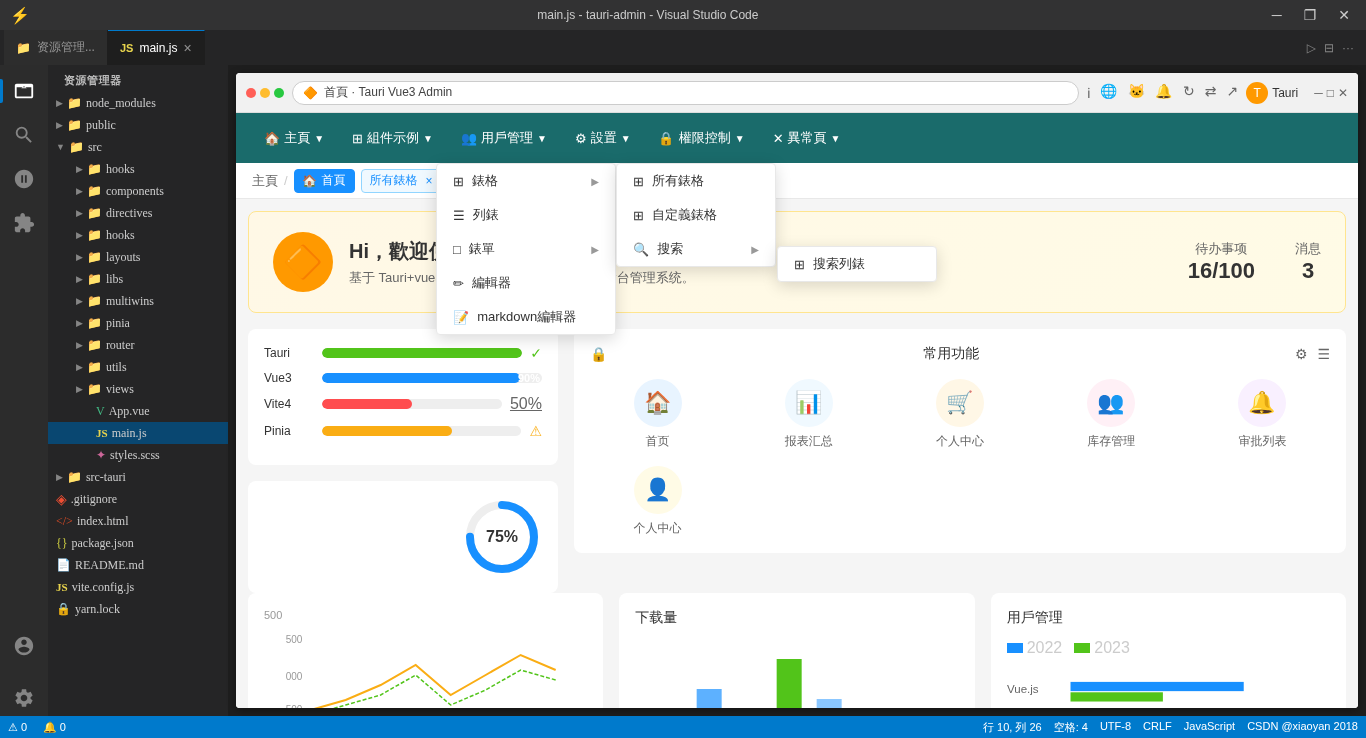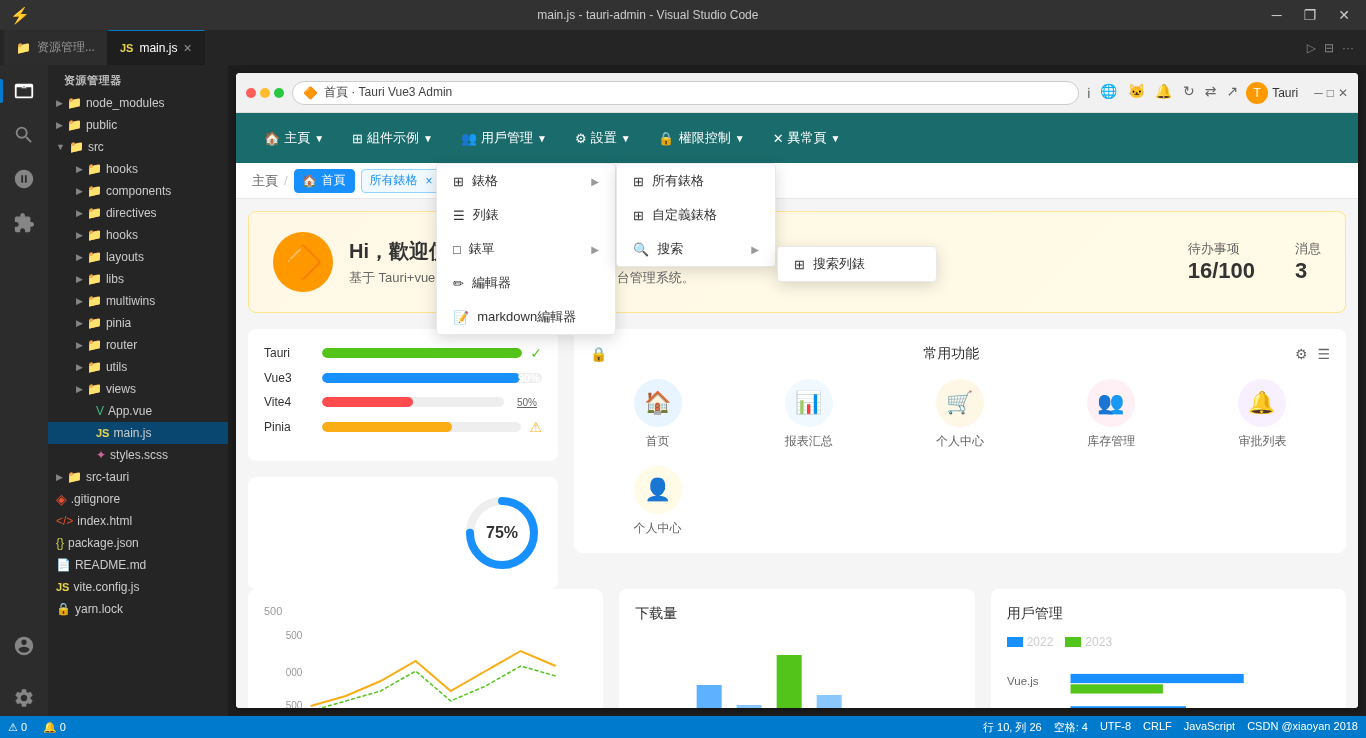--- a/index.html
+++ b/index.html
@@ -101,20 +101,21 @@
       overflow: hidden;
     }
 
     
     .sidebar {
       width: 180px;
       background: #252526;
       flex-shrink: 0;
       overflow-y: auto;
       font-size: 12px;
+      font-family: Liberation Serif, serif;
     }
     .sidebar-title {
       padding: 8px 16px 4px;
       font-size: 11px;
       color: #bbb;
       font-weight: 600;
       letter-spacing: 0.05em;
       text-transform: uppercase;
     }
     .file-tree { padding: 0; }
@@ -243,42 +244,42 @@
       display: flex;
       align-items: center;
       justify-content: space-between;
       margin-bottom: 16px;
     }
     .hero-left { display: flex; align-items: center; gap: 16px; }
     .hero-logo { width: 60px; height: 60px; background: #f90; border-radius: 50%; display: flex; align-items: center; justify-content: center; font-size: 32px; }
     .hero-text h2 { font-size: 20px; color: #333; margin-bottom: 4px; }
     .hero-text p { color: #666; font-size: 13px; }
     .hero-stats { display: flex; gap: 40px; }
-    .hero-stat { text-align: left; }
+    .hero-stat { text-align: center; }
     .hero-stat .label { color: #666; font-size: 13px; }
     .hero-stat .value { color: #333; font-size: 22px; font-weight: bold; }
 
     
     .two-col { display: flex; gap: 16px; }
     .col-left { width: 310px; flex-shrink: 0; }
     .col-right { flex: 1; }
 
     
     .stats-card {
       background: #fff;
       border-radius: 8px;
       padding: 16px;
       margin-bottom: 16px;
     }
     .stat-row { display: flex; align-items: center; margin-bottom: 10px; gap: 8px; }
     .stat-label { width: 50px; color: #333; font-size: 12px; }
     .stat-bar-wrap { flex: 1; position: relative; }
     .stat-bar-bg { height: 10px; background: #eee; border-radius: 5px; overflow: hidden; }
     .stat-bar-fill { height: 100%; border-radius: 5px; }
-    .stat-pct { font-size: 10px; color: #666; min-width: 30px; text-align: center; text-decoration: underline; }
+    .stat-pct { font-size: 16px; color: #666; min-width: 30px; text-align: left; text-decoration: underline; }
     .stat-check { color: #52c41a; font-size: 14px; }
     .stat-warn { color: #faad14; font-size: 14px; }
 
     .circle-card {
       background: #fff;
       border-radius: 8px;
       padding: 16px;
       display: flex;
       align-items: center;
       justify-content: flex-end;
@@ -889,21 +890,21 @@
                       <rect x="80" y="70" width="25" height="35" fill="#1890ff" opacity="0.5"></rect>
                       <rect x="120" y="20" width="25" height="85" fill="#52c41a"></rect>
                       <rect x="160" y="60" width="25" height="45" fill="#1890ff" opacity="0.5"></rect>
                       <rect x="200" y="75" width="25" height="30" fill="#1890ff" opacity="0.4"></rect>
                     </svg>
                   </div>
                 </div>
 
                 <div class="tech-card">
                   <div class="chart-title">用戶管理</div>
-                  <div style="display:flex;gap:12px;align-items:center;margin-bottom:8px;font-size:12px;">
+                  <div style="display:flex;gap:12px;align-items:center;margin-bottom:8px;font-size:16px;">
                     <span style="display:flex;align-items:center;gap:4px;">
                       <span style="width:16px;height:10px;background:#1890ff;display:inline-block;"></span>
                       <span>2022</span>
                     </span>
                     <span style="display:flex;align-items:center;gap:4px;">
                       <span style="width:16px;height:10px;background:#52c41a;display:inline-block;"></span>
                       <span>2023</span>
                     </span>
                   </div>
                   <div class="chart-area">

